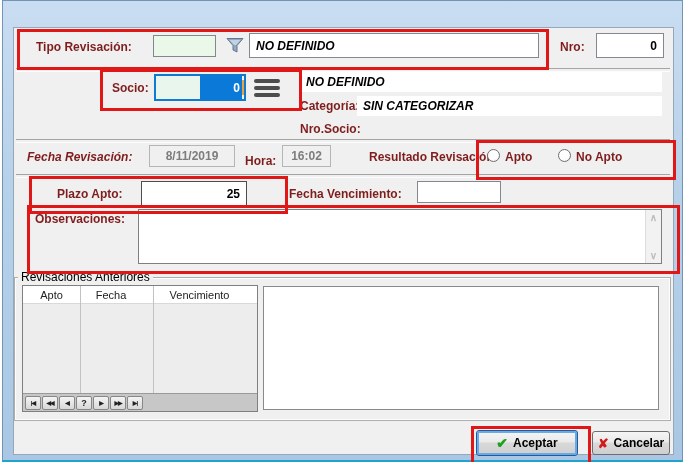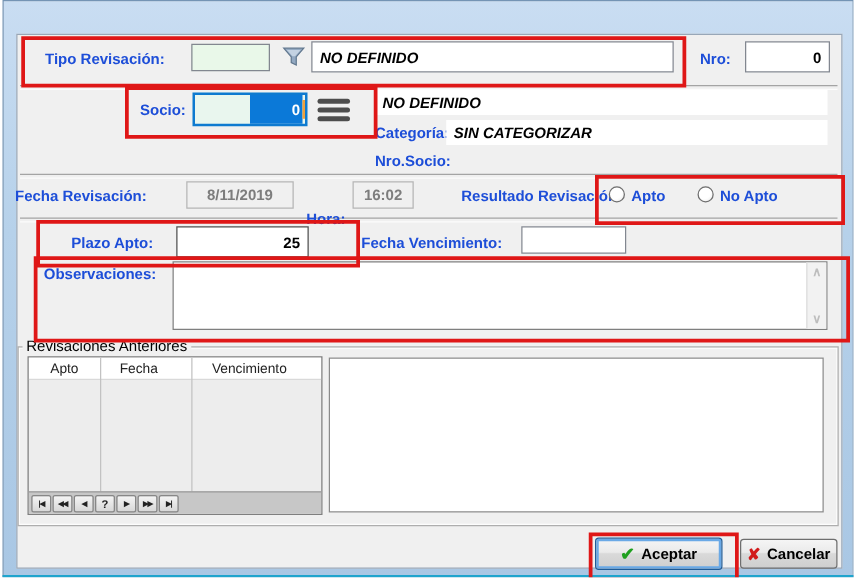--- a/index.html
+++ b/index.html
@@ -22,21 +22,21 @@
     box-shadow:inset 0 1px 0 #f9cdc4;cursor:default;}
 
   .client{position:absolute;left:13px;top:27px;width:659px;height:426px;background:#f0f0f0;
     border:1px solid #98a7b8;}
 
   .sep{position:absolute;height:2px;border-top:1px solid #a4a4a4;border-bottom:1px solid #fcfcfc;}
 
   
   .anno{position:absolute;border:3px solid #df1717;z-index:9;pointer-events:none;}
 
-  .lbl{position:absolute;font-size:12px;font-weight:700;color:#1d4ed8;white-space:nowrap;}
+  .lbl{position:absolute;font-size:12px;font-weight:700;color:#7f1d1d;white-space:nowrap;}
   .val-strip{position:absolute;background:#fff;font-size:12px;font-weight:700;color:#000;
     display:flex;align-items:center;padding-left:6px;box-sizing:border-box;font-style:italic;}
 
   .tb{position:absolute;box-sizing:border-box;border:1px solid #828790;background:#fff;
     font-family:"Liberation Sans",sans-serif;font-size:12px;font-weight:700;color:#000;padding:0 6px;}
   .tb.right{text-align:right;}
   .tb.disabled{background:#f0f0f0;border-color:#b5b5b5;color:#7d7d7d;text-align:center;}
   .tb.green{background:#e9f8e9;}
   .tb.darkborder{border-color:#4d4d4d;}
 
@@ -131,23 +131,23 @@
   </div>
   <div class="val-strip" style="left:300px;top:72px;width:362px;height:20px;">
     <span>NO DEFINIDO</span>
   </div>
   <span class="lbl" style="left:300px;top:99px;">Categoría:</span>
   <div class="val-strip" style="left:357px;top:96px;width:305px;height:20px;">
     <span>SIN CATEGORIZAR</span>
   </div>
   <span class="lbl" style="left:300px;top:122px;">Nro.Socio:</span>
 
-  <span class="lbl" style="left:12px;top:150px;">Fecha Revisación:</span>
+  <span class="lbl" style="left:27px;top:150px;font-style:italic;">Fecha Revisación:</span>
   <input class="tb disabled" style="left: 149px; top: 145px; width: 86px; height: 22px;" readonly="" value="8/11/2019">
-  <span class="lbl" style="left:245px;top:168px;">Hora:</span>
+  <span class="lbl" style="left:245px;top:154px;">Hora:</span>
   <input class="tb disabled" style="left: 282px; top: 145px; width: 49px; height: 22px;" readonly="" value="16:02">
   <span class="lbl" style="left:369px;top:150px;">Resultado Revisación:</span>
   <div class="radio" style="left:487px;top:149px;"></div>
   <span class="lbl" style="left:505px;top:150px;">Apto</span>
   <div class="radio" style="left:558px;top:149px;"></div>
   <span class="lbl" style="left:576px;top:150px;text-align:right;">No Apto</span>
 
   <span class="lbl" style="left:57px;top:187px;">Plazo Apto:</span>
   <input class="tb right darkborder" style="left: 141px; top: 181px; width: 106px; height: 25px;" value="25">
   <span class="lbl" style="left:289px;top:187px;">Fecha Vencimiento:</span>

